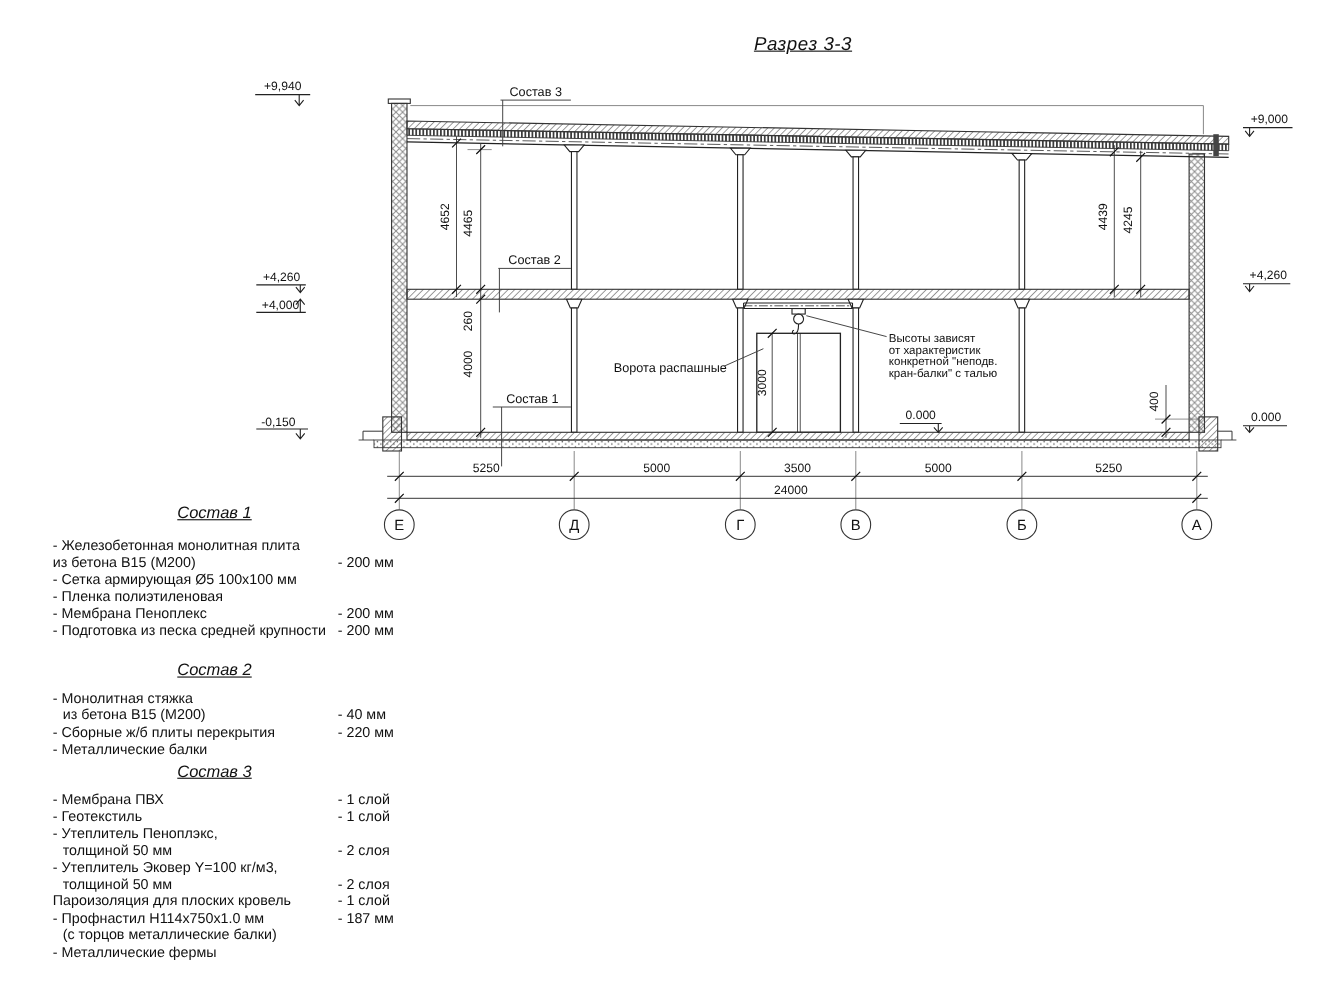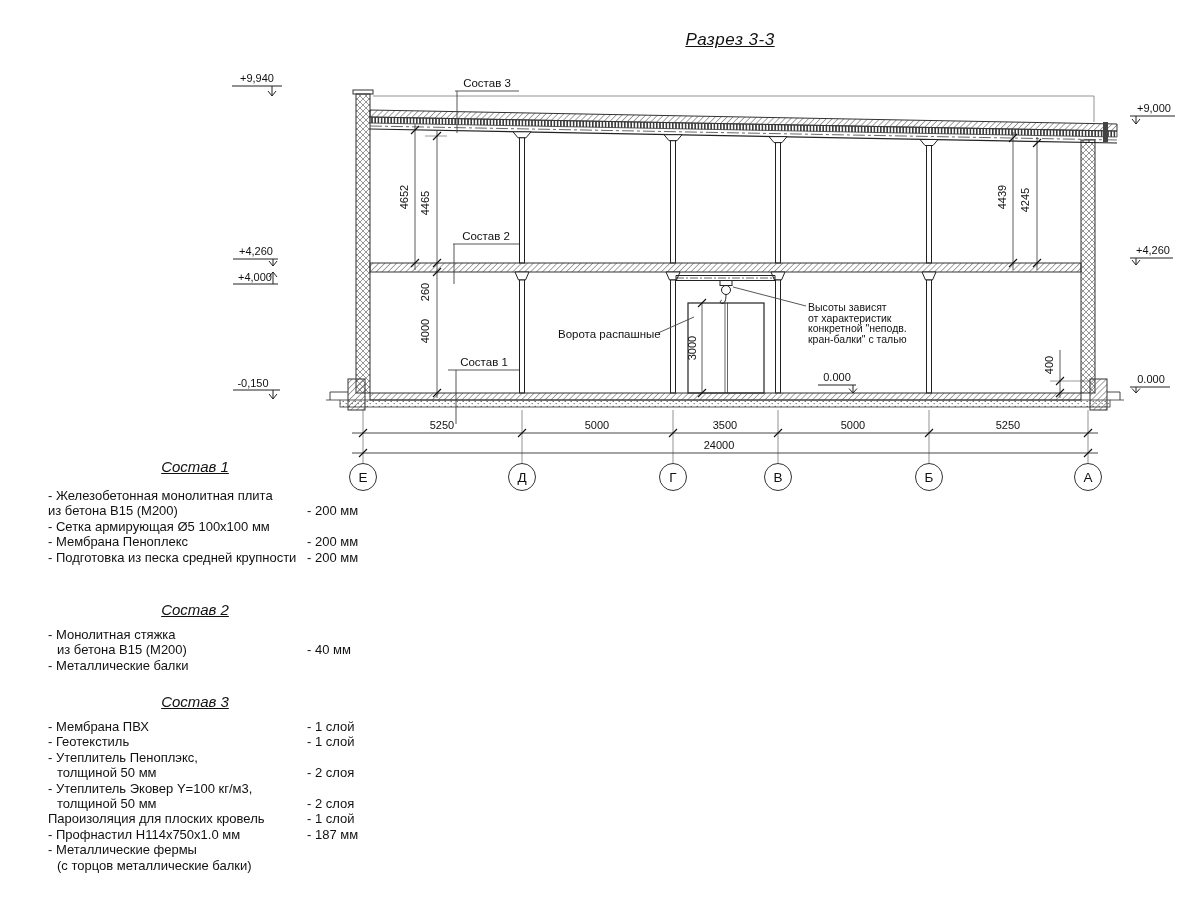--- a/index.html
+++ b/index.html
@@ -231,38 +231,40 @@
       <text class="nt" x="808" y="332">конкретной "неподв.</text>
       <text class="nt" x="808" y="342.5">кран-балки" с талью</text>
     </g>
   </svg>
 
   <div class="spec-head" style="top:458px">Состав 1</div>
   <div class="spec-list" style="top:488px">
     <div class="row"><span class="t">- Железобетонная  монолитная плита</span><span class="v"></span></div>
     <div class="row"><span class="t">из бетона  В15 (М200)</span><span class="v">- 200 мм</span></div>
     <div class="row"><span class="t">- Сетка армирующая Ø5 100х100 мм</span><span class="v"></span></div>
+    <div class="row"><span class="t">- Пленка полиэтиленовая</span><span class="v"></span></div>
     <div class="row"><span class="t">- Мембрана Пеноплекс</span><span class="v">- 200 мм</span></div>
     <div class="row"><span class="t">- Подготовка из песка средней  крупности</span><span class="v">- 200 мм</span></div>
   </div>
 
   <div class="spec-head" style="top:601px">Состав 2</div>
   <div class="spec-list" style="top:627px">
     <div class="row"><span class="t">- Монолитная стяжка</span><span class="v"></span></div>
     <div class="row ind"><span class="t">из бетона В15 (М200)</span><span class="v">- 40 мм</span></div>
+    <div class="row"><span class="t">- Сборные ж/б плиты перекрытия</span><span class="v">- 220 мм</span></div>
     <div class="row"><span class="t">- Металлические балки</span><span class="v"></span></div>
   </div>
 
   <div class="spec-head" style="top:693px">Состав 3</div>
   <div class="spec-list" style="top:719px">
     <div class="row"><span class="t">- Мембрана ПВХ</span><span class="v">- 1 слой</span></div>
     <div class="row"><span class="t">- Геотекстиль</span><span class="v">- 1 слой</span></div>
     <div class="row"><span class="t">- Утеплитель Пеноплэкс,</span><span class="v"></span></div>
     <div class="row ind"><span class="t">толщиной 50 мм</span><span class="v">- 2 слоя</span></div>
     <div class="row"><span class="t">- Утеплитель Эковер Y=100 кг/м3,</span><span class="v"></span></div>
     <div class="row ind"><span class="t">толщиной 50 мм</span><span class="v">- 2 слоя</span></div>
     <div class="row"><span class="t">Пароизоляция для плоских кровель</span><span class="v">- 1 слой</span></div>
     <div class="row"><span class="t">- Профнастил Н114х750х1.0 мм</span><span class="v">- 187 мм</span></div>
+    <div class="row ind"><span class="t">(с торцов металлические балки)</span><span class="v"></span></div>
     <div class="row"><span class="t">- Металлические фермы</span><span class="v"></span></div>
-    <div class="row ind"><span class="t">(с торцов металлические балки)</span><span class="v"></span></div>
   </div>
 
 </div>
 
 </body></html>

